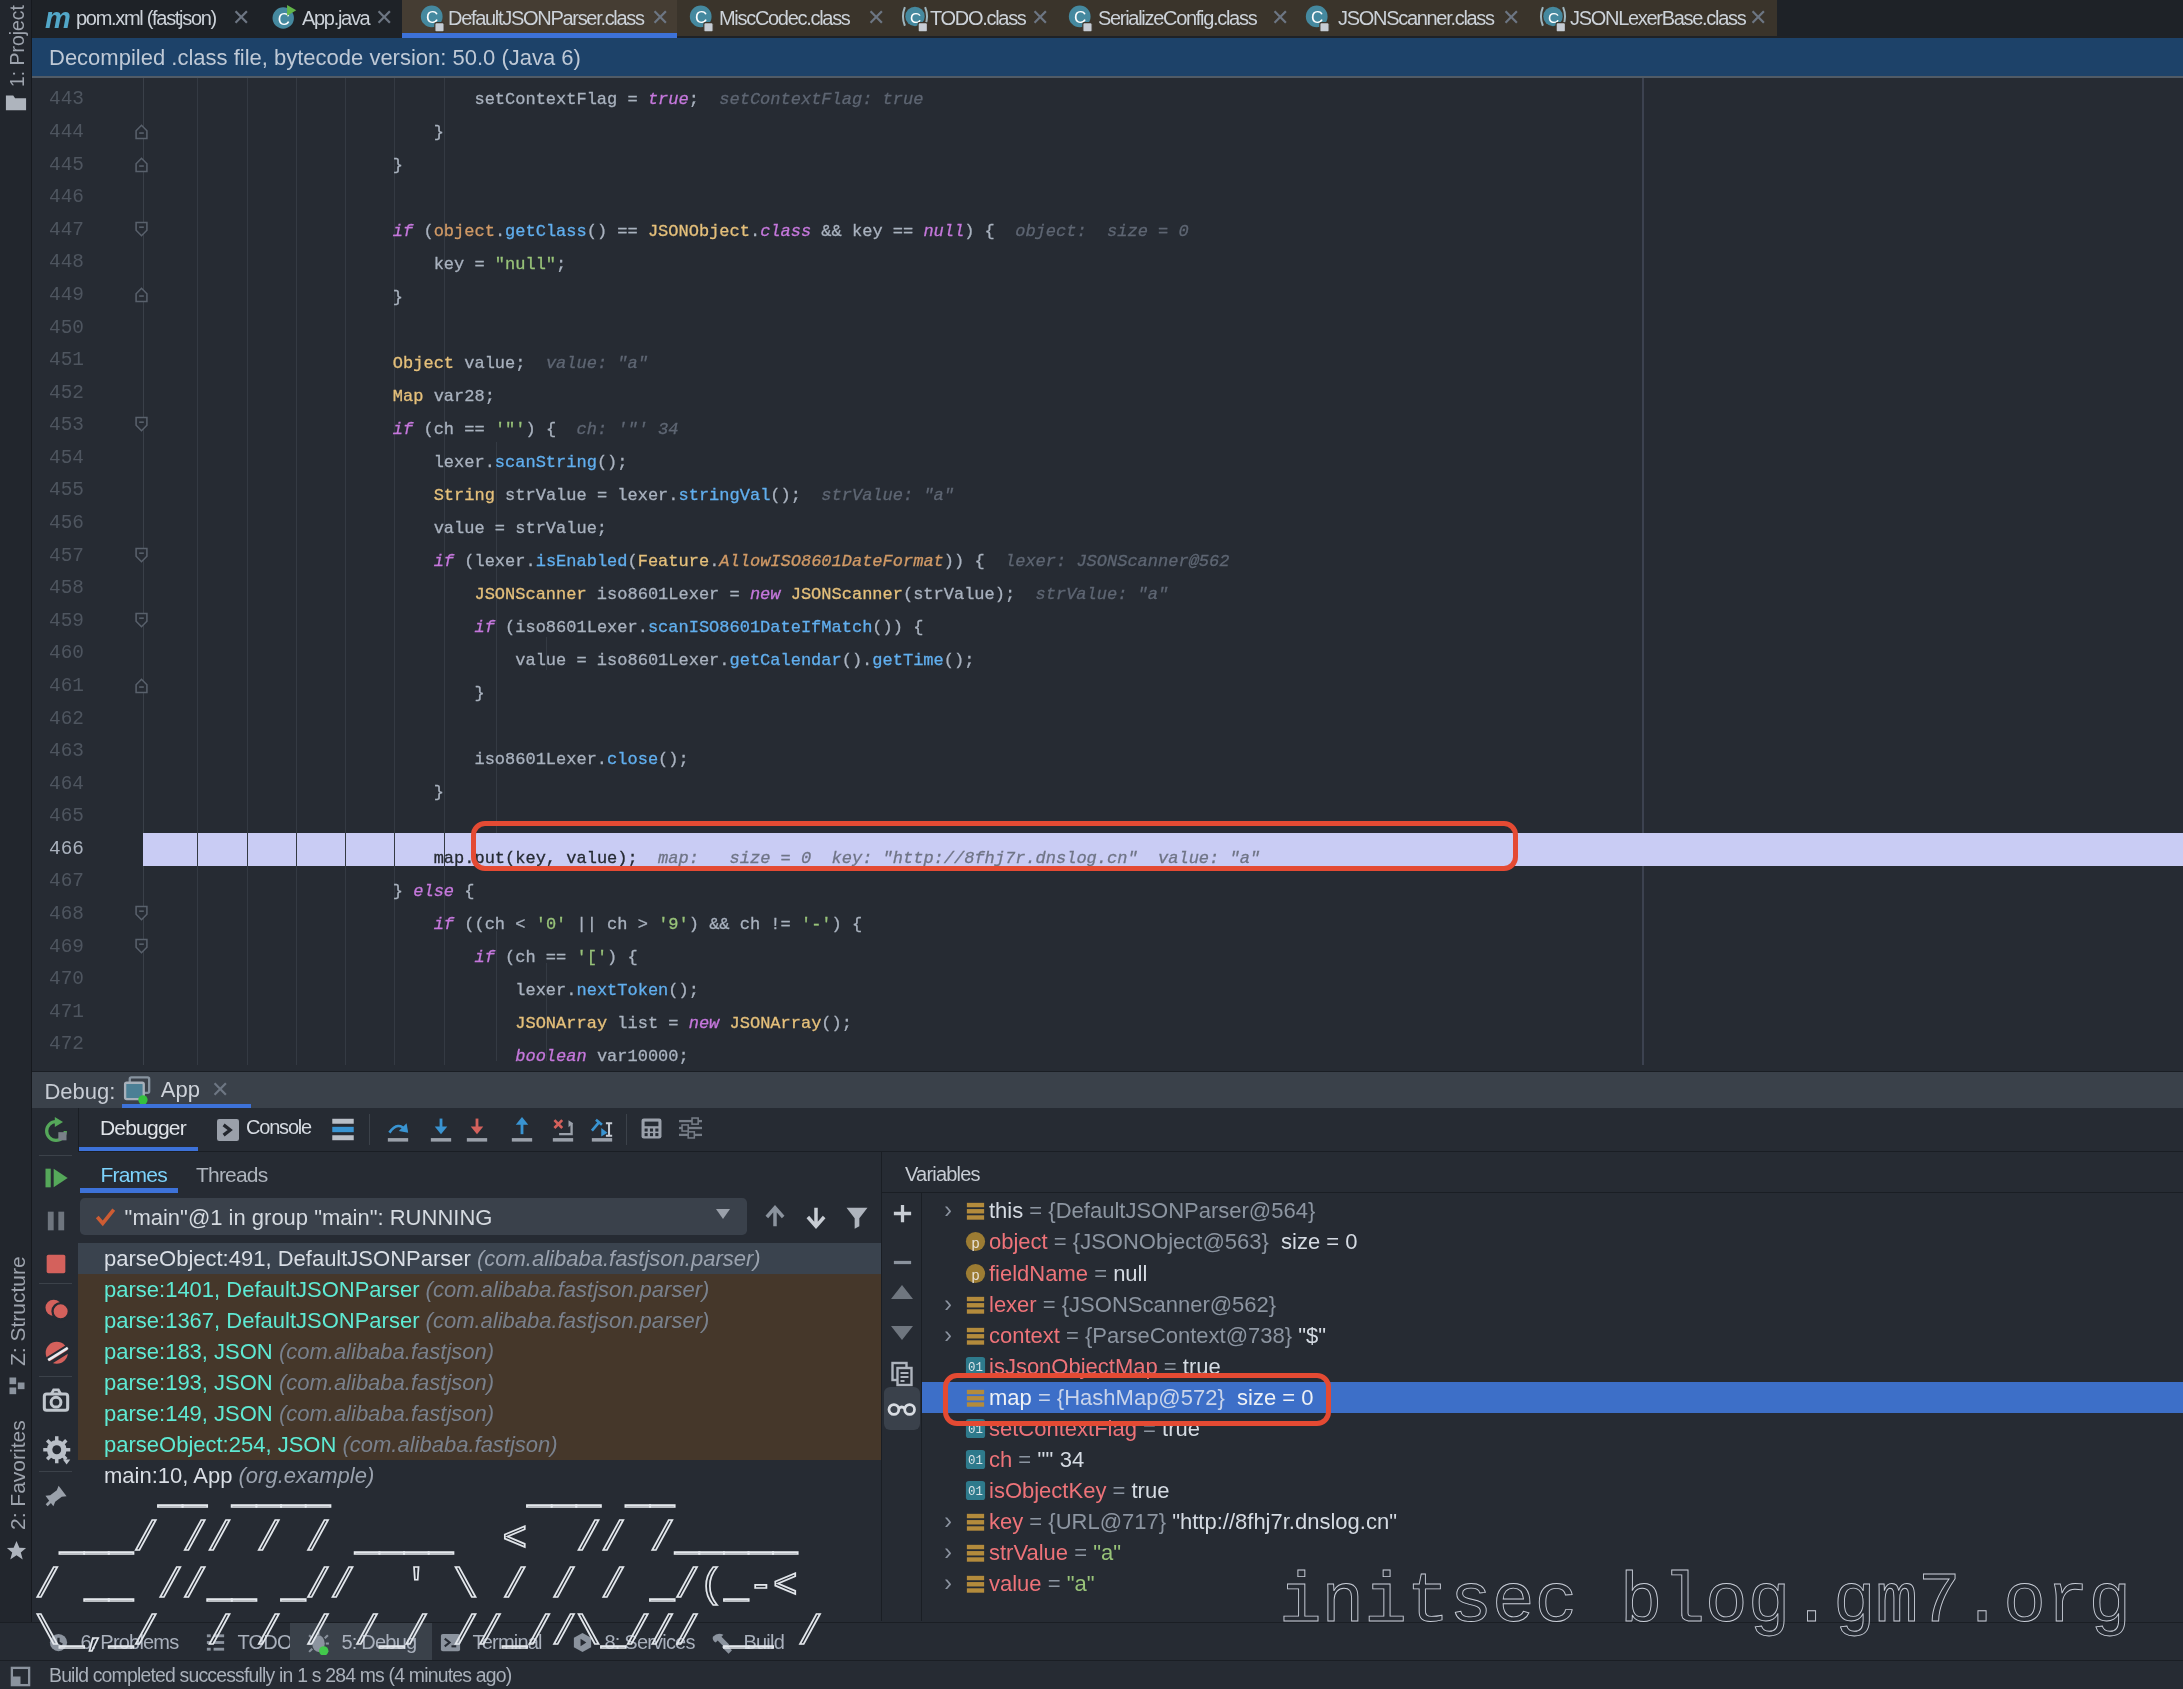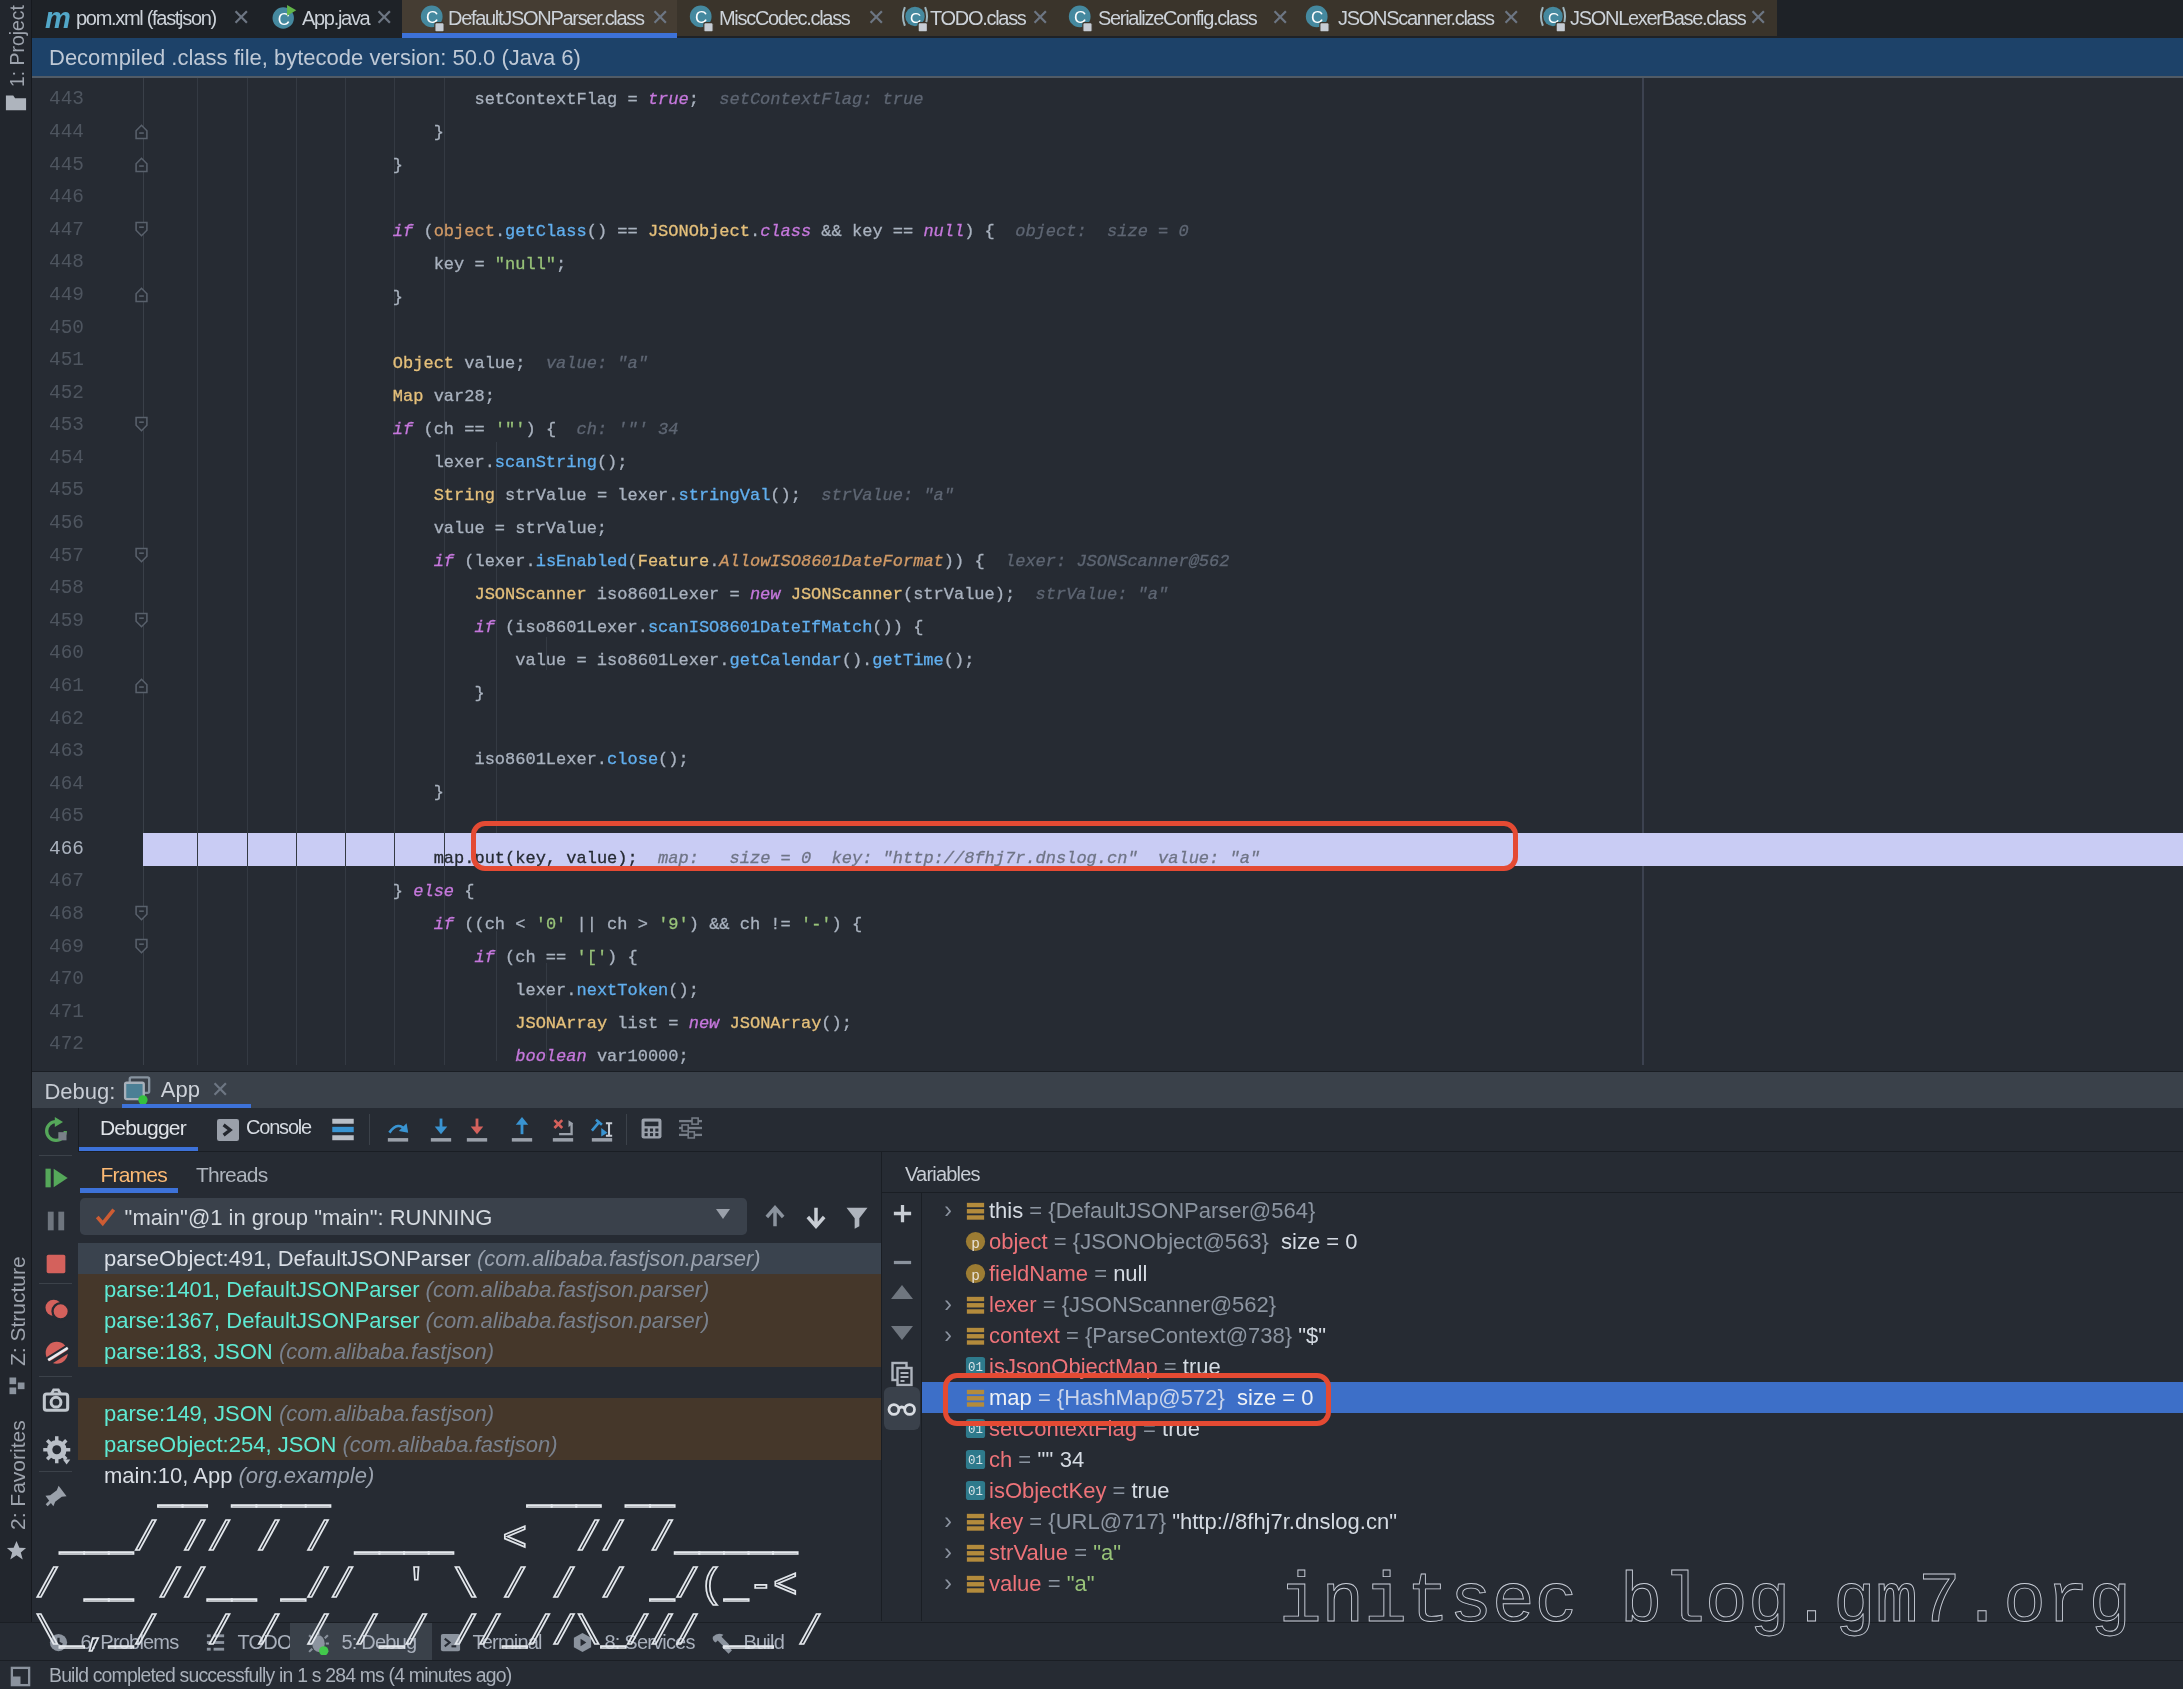--- a/index.html
+++ b/index.html
@@ -32,21 +32,21 @@
 .fold{position:absolute;left:101px;width:17px;height:17px;}
 
 #dbghead{left:32px;top:1071px;width:2151px;height:37px;background:#3a414a;border-top:1.6px solid #1a1e24;}
 #dbghead .lbl{position:absolute;left:12.4px;top:7px;font-size:22px;color:#c7ccd4;}
 #apptab{position:absolute;left:90px;top:0px;height:36px;display:flex;align-items:center;font-size:22px;color:#ced3da;}
 #appul{position:absolute;left:90px;top:32px;width:129px;height:5.4px;background:#3d72d9;}
 #toolrow{left:32px;top:1108px;width:2151px;height:43px;background:#262b33;}
 #dbgleft{left:32px;top:1108px;width:46px;height:512px;background:#262b33;border-right:0.8px solid #1a1e24;}
 #framespanel{left:78px;top:1151px;width:803px;height:469px;background:#262b33;border-top:0.8px solid #1a1e24;}
 #varspanel{left:881px;top:1151px;width:1303px;height:469px;background:#262b33;border-top:0.8px solid #1a1e24;border-left:0.8px solid #1a1e24;}
-.ptab{font-size:21px;letter-spacing:-0.8px;color:#fdba74;}
+.ptab{font-size:21px;letter-spacing:-0.8px;color:#7dd3fc;}
 .row{position:absolute;left:0;width:100%;height:31px;font-size:22px;display:flex;align-items:center;white-space:pre;}
 .gray{color:#5eead4;}
 .pkg{color:#79818d;font-style:italic;}
 .vrow{position:absolute;left:40px;right:0;height:31px;font-size:22px;display:flex;align-items:center;white-space:pre;}
 .nm{color:#ee7379;}
 .vg{color:#8c95a1;}
 .vw{color:#d5dbe3;}
 .gn{color:#98c379;}
 .chev{color:#8b93a0;font-size:23px;width:23px;display:inline-block;text-align:center;}
 #redbox2{position:absolute;left:943px;top:1373px;width:388px;height:53px;border:5.4px solid #e44a33;border-radius:14px;box-sizing:border-box;z-index:5;}
@@ -477,20 +477,21 @@
     <svg style="position:absolute;left:724px;top:51px;" width="28" height="28" viewBox="0 0 24 24">
       <path d="M12 4 L12 18 M5 12 L12 20 L19 12" fill="none" stroke="#c8cdd4" stroke-width="3"></path>
     </svg>
     <svg style="position:absolute;left:765px;top:51px;" width="28" height="28" viewBox="0 0 24 24">
       <path d="M3 4 H21 L14 13 V20 L10 22 V13 Z" fill="#aeb4bd"></path>
     </svg>
     <div class="row" style="top:91px;background:#3a434e;"><span style="margin-left:26px;"><span style="color:#d9dee5;">parseObject:491, DefaultJSONParser </span><span class="pkg" style="color:#9aa2ae;">(com.alibaba.fastjson.parser)</span></span></div>
     <div class="row" style="top:122px;background:#45372a;"><span style="margin-left:26px;"><span class="gray">parse:1401, DefaultJSONParser </span><span class="pkg">(com.alibaba.fastjson.parser)</span></span></div>
     <div class="row" style="top:153px;background:#45372a;"><span style="margin-left:26px;"><span class="gray">parse:1367, DefaultJSONParser </span><span class="pkg">(com.alibaba.fastjson.parser)</span></span></div>
     <div class="row" style="top:184px;background:#45372a;"><span style="margin-left:26px;"><span class="gray">parse:183, JSON </span><span class="pkg">(com.alibaba.fastjson)</span></span></div>
+    <div class="row" style="top:215px;background:#45372a;"><span style="margin-left:26px;"><span class="gray">parse:193, JSON </span><span class="pkg">(com.alibaba.fastjson)</span></span></div>
     <div class="row" style="top:246px;background:#45372a;"><span style="margin-left:26px;"><span class="gray">parse:149, JSON </span><span class="pkg">(com.alibaba.fastjson)</span></span></div>
     <div class="row" style="top:277px;background:#45372a;"><span style="margin-left:26px;"><span class="gray">parseObject:254, JSON </span><span class="pkg">(com.alibaba.fastjson)</span></span></div>
     <div class="row" style="top:308px;"><span style="margin-left:26px;"><span style="color:#d9dee5;">main:10, App </span><span class="pkg" style="color:#9aa2ae;">(org.example)</span></span></div>
   </div>
 <div class="abs" id="varspanel">
     <div style="position:absolute;left:23px;top:11px;font-size:20px;letter-spacing:-0.8px;color:#c7ccd4;">Variables</div>
     <div style="position:absolute;left:0;top:40px;width:100%;height:0.8px;background:#1a1e24;"></div>
     <div style="position:absolute;left:39px;top:40px;width:0.8px;height:429px;background:#1a1e24;"></div>
     <svg style="position:absolute;left:8.5px;top:50px;" width="23" height="23" viewBox="0 0 24 24">
       <path d="M12 3 V21 M3 12 H21" stroke="#c8cdd4" stroke-width="3.4"></path>

